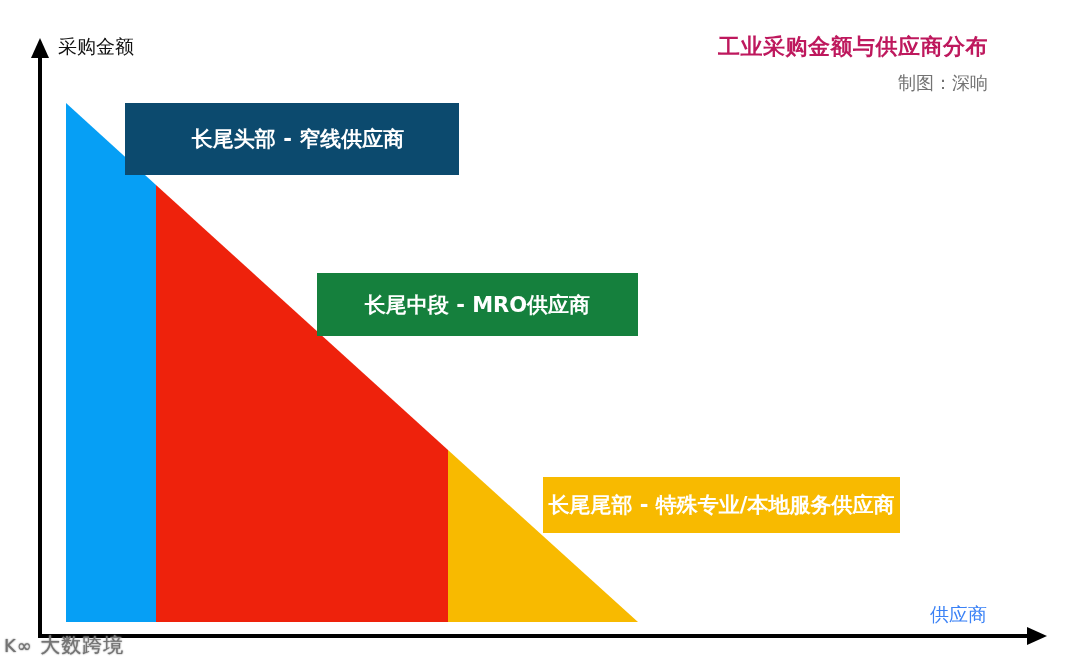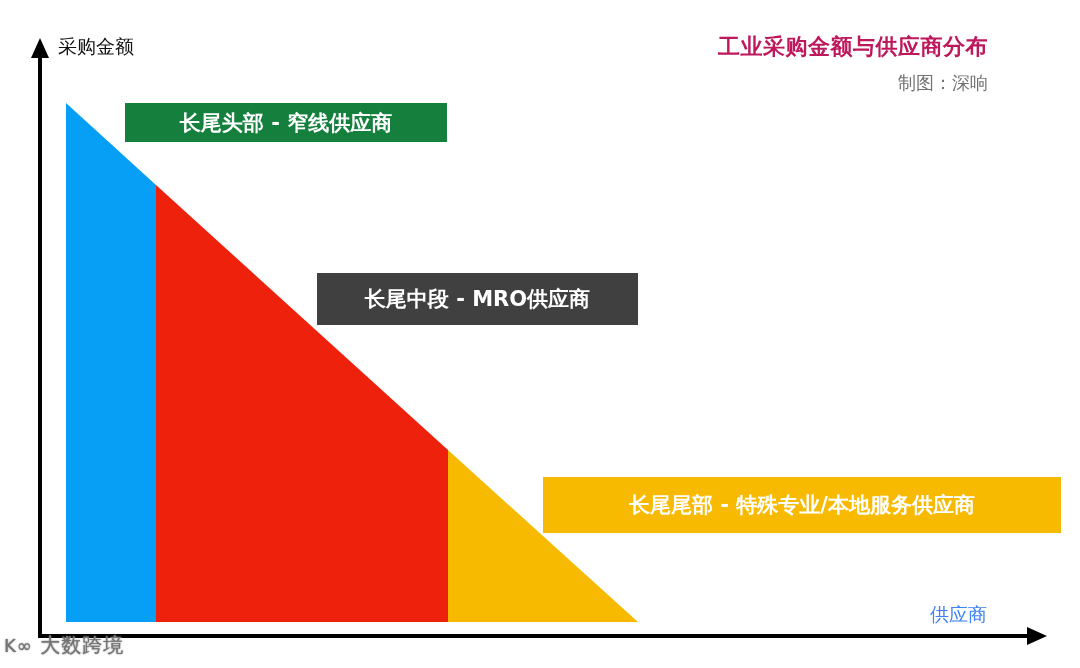--- a/index.html
+++ b/index.html
@@ -33,28 +33,28 @@
   <line x1="38" y1="636" x2="1030" y2="636" stroke="#000" stroke-width="4"></line>
   <polygon points="1047,636 1027,627 1027,645" fill="#000"></polygon>
 </svg>
 
 <div class="abs title">工业采购金额与供应商分布</div>
 <div class="abs credit">制图：深响</div>
 
 <div class="abs ylabel">采购金额</div>
 <div class="abs xlabel">供应商</div>
 
-<div class="abs seg-label" style="left:125px; top:103px; width:322px; height:39px; background:#15803d;">
+<div class="abs seg-label" style="left:125px; top:103px; width:322px; height:72px; background:#0c4a6e;padding-left:12px;">
   <span>长尾头部 - 窄线供应商</span>
 </div>
 
-<div class="abs seg-label" style="left:317px; top:273px; width:321px; height:52px; background:#404040;">
+<div class="abs seg-label" style="left:317px; top:273px; width:321px; height:63px; background:#15803d;">
   <span>长尾中段 - MRO供应商</span>
 </div>
 
-<div class="abs seg-label" style="left:543px; top:477px; width:518px; height:56px; background:#f8ba00;">
+<div class="abs seg-label" style="left:543px; top:477px; width:357px; height:56px; background:#f8ba00;">
   <span>长尾尾部 - 特殊专业/本地服务供应商</span>
 </div>
 
 <div class="abs watermark">
   <span style="font-size:18px;">K∞</span>
   <span>大数跨境</span>
 </div>
 
 </body></html>

